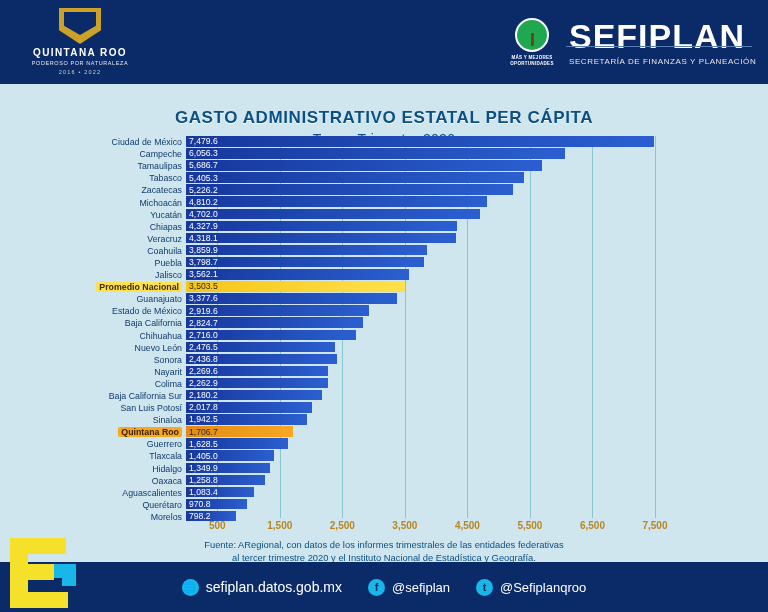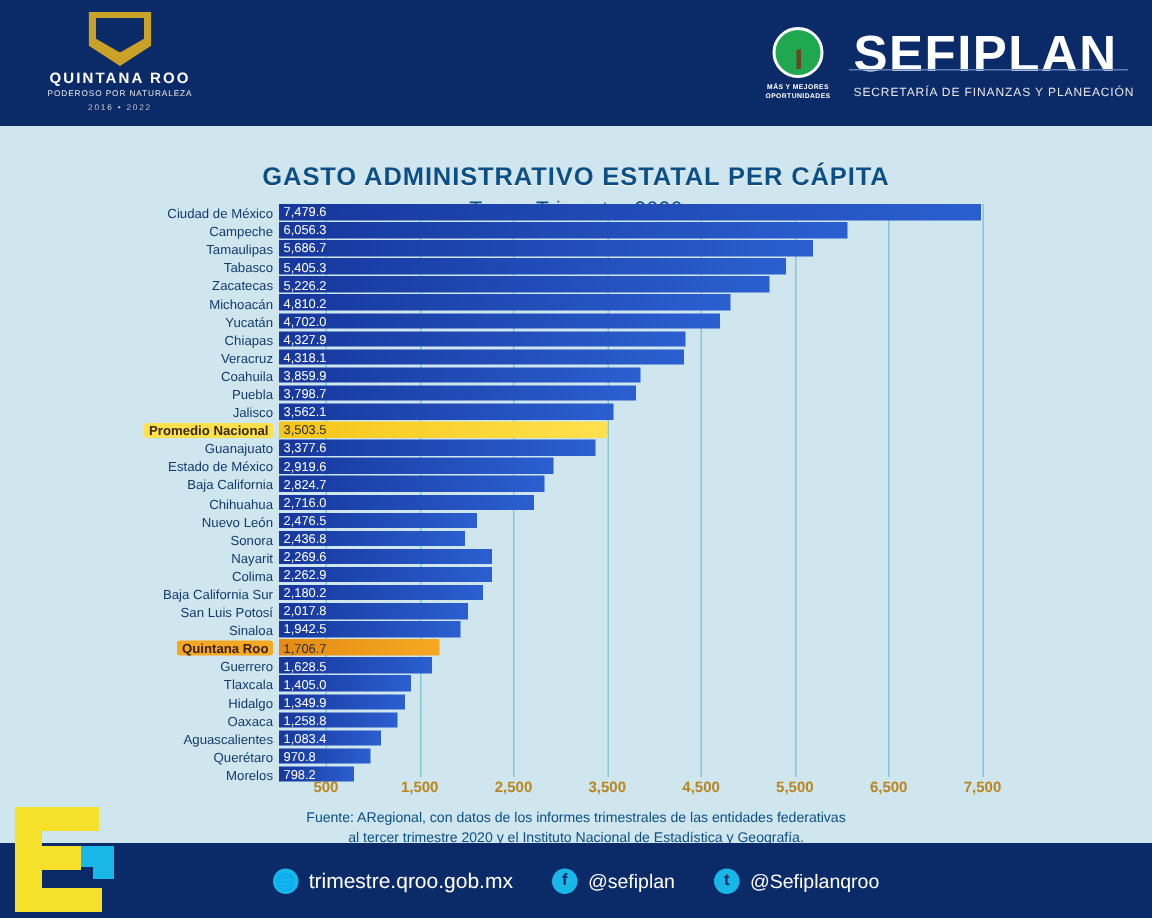--- a/index.html
+++ b/index.html
@@ -309,27 +309,27 @@
               </div>
             </div>
             <div class="row">
               <div class="cat">Chihuahua</div>
               <div class="bar" style="width: 169.836px;">
                 <span class="val">2,716.0</span>
               </div>
             </div>
             <div class="row">
               <div class="cat">Nuevo León</div>
-              <div class="bar" style="width: 132px;">
+              <div class="bar" style="width: 149px;">
                 <span class="val">2,476.5</span>
               </div>
             </div>
             <div class="row">
               <div class="cat">Sonora</div>
-              <div class="bar" style="width: 124px;">
+              <div class="bar" style="width: 151px;">
                 <span class="val">2,436.8</span>
               </div>
             </div>
             <div class="row">
               <div class="cat">Nayarit</div>
               <div class="bar" style="width: 141.922px;">
                 <span class="val">2,269.6</span>
               </div>
             </div>
             <div class="row">
@@ -410,21 +410,21 @@
 
     <div class="source">
       <div>Fuente: ARegional, con datos de los informes trimestrales de las entidades federativas</div>
       <div>al tercer trimestre 2020 y el Instituto Nacional de Estadística y Geografía.</div>
     </div>
   </div>
 
   <div class="footer">
     <div class="footer-item">
       <span class="f-icon">🌐</span>
-      <span class="footer-site">trimestre.qroo.gob.mx</span>
+      <span class="footer-site">sefiplan.datos.gob.mx</span>
     </div>
     <div class="footer-item">
       <span class="f-icon">f</span>
       <span>@sefiplan</span>
     </div>
     <div class="footer-item">
       <span class="f-icon">t</span>
       <span>@Sefiplanqroo</span>
     </div>
   </div>

